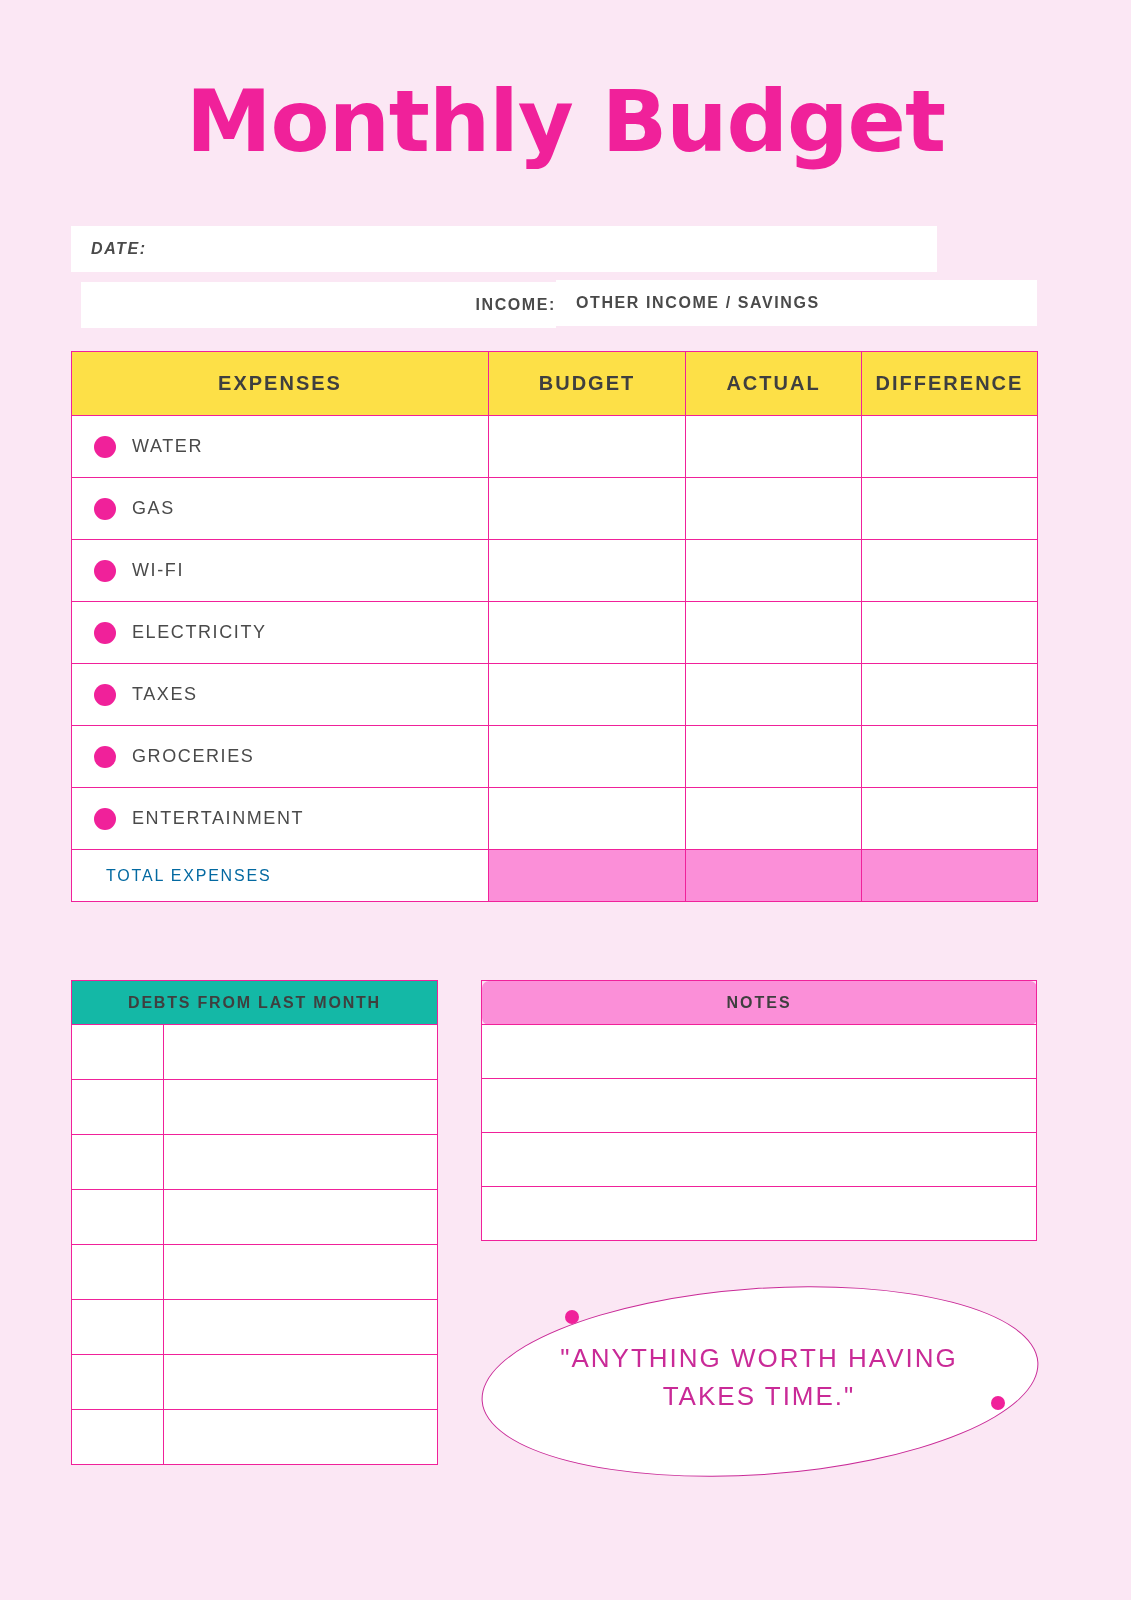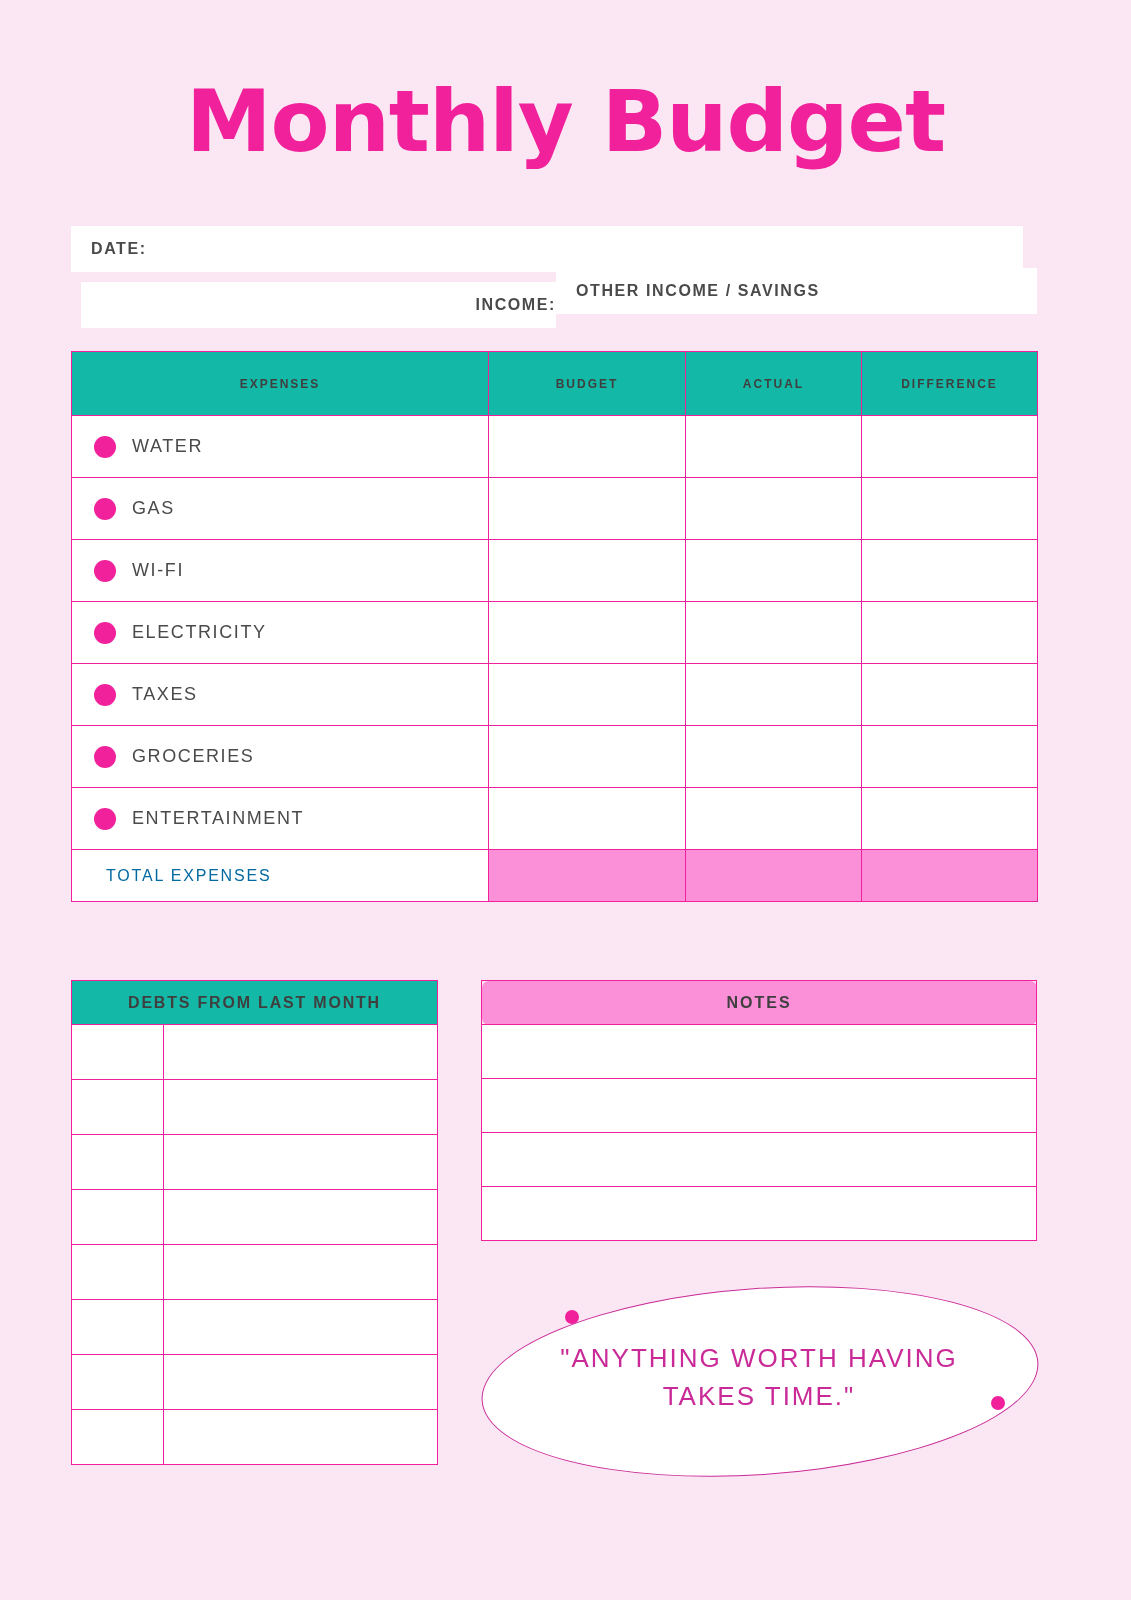--- a/index.html
+++ b/index.html
@@ -44,42 +44,42 @@
     align-items: center;
     box-sizing: border-box;
     padding-left: 20px;
   }
   .field-label {
     font-size: 16px;
     letter-spacing: 1.6px;
     color: #4a4a4a;
     font-weight: bold;
   }
-  #date-field   { left: 71px;  top: 226px; width: 952px; height: 46px; }
+  #date-field   { left: 71px;  top: 226px; width: 866px; height: 46px; font-style: italic; }
   #income-field { left: 81px;  top: 282px; width: 475px; height: 46px; justify-content: flex-end; }
-  #other-income-field { left: 556px; top: 268px; width: 481px; height: 46px; }
+  #other-income-field { left: 556px; top: 280px; width: 481px; height: 46px; }
 
   
   .exp-table {
     position: absolute;
     left: 71px;
     top: 351px;
     width: 966px;
     border-collapse: collapse;
     table-layout: fixed;
   }
   .exp-table th, .exp-table td {
     border: 1.5px solid #f0219a;
     box-sizing: border-box;
     background: #ffffff;
   }
   .exp-table thead th {
-    background: #14b8a6;
+    background: #fde047;
     height: 64px;
-    font-size: 12px;
+    font-size: 20px;
     letter-spacing: 2px;
     color: #3f3f3f;
     font-weight: bold;
     text-align: center;
   }
   .exp-table tbody td {
     height: 62px;
   }
   .cat-cell {
     padding-left: 22px;

